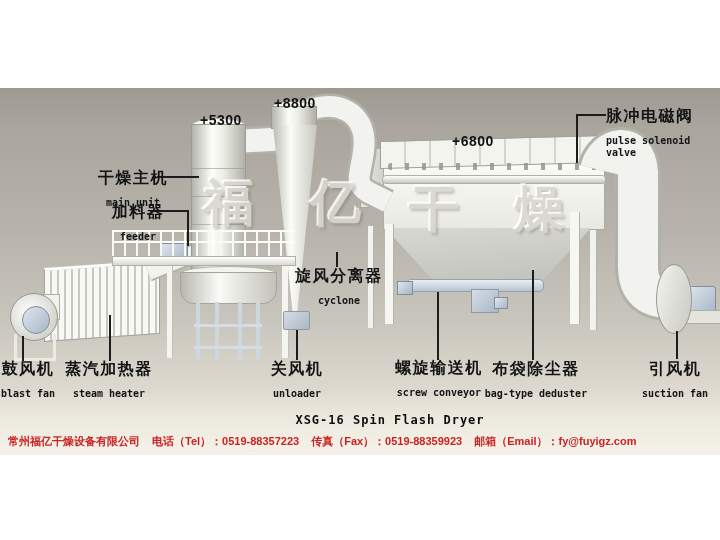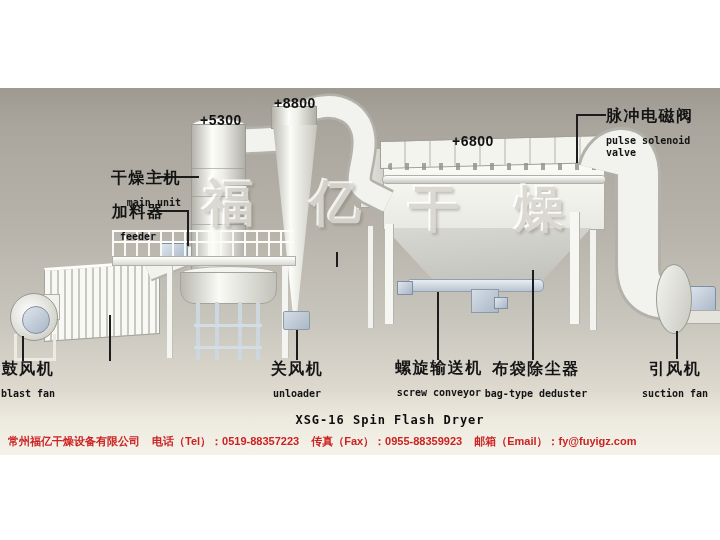--- a/index.html
+++ b/index.html
@@ -148,28 +148,36 @@
   <div class="leader" style="left:576px;top:114px;width:2px;height:49px;"></div>
 
   <span class="elev" style="left:200px;top:112px;">+5300</span>
   <span class="elev" style="left:274px;top:95px;">+8800</span>
   <span class="elev" style="left:452px;top:133px;">+6800</span>
 
   <div class="lbl" style="left:-12px;top:360px;width:80px;">
     <span class="cn">鼓风机</span>
     <span class="en">blast fan</span>
   </div>
-  <div class="lbl" style="left:85px;top:169px;width:96px;text-align:right;">
+  <div class="lbl" style="left:59px;top:360px;width:100px;">
+    <span class="cn">蒸汽加热器</span>
+    <span class="en">steam heater</span>
+  </div>
+  <div class="lbl" style="left:85px;top:169px;width:96px;">
     <span class="cn">干燥主机</span>
     <span class="en">main unit</span>
   </div>
   <div class="lbl" style="left:88px;top:203px;width:100px;">
     <span class="cn">加料器</span>
     <span class="en">feeder</span>
   </div>
+  <div class="lbl" style="left:289px;top:267px;width:100px;">
+    <span class="cn">旋风分离器</span>
+    <span class="en">cyclone</span>
+  </div>
   <div class="lbl" style="left:247px;top:360px;width:100px;">
     <span class="cn">关风机</span>
     <span class="en">unloader</span>
   </div>
   <div class="lbl" style="left:483px;top:360px;width:106px;">
     <span class="cn">布袋除尘器</span>
     <span class="en">bag-type deduster</span>
   </div>
   <div class="lbl" style="left:389px;top:359px;width:100px;">
     <span class="cn">螺旋输送机</span>
@@ -182,17 +190,17 @@
   <div class="lbl left" style="left:606px;top:107px;width:114px;">
     <span class="cn">脉冲电磁阀</span>
     <span class="en">pulse solenoid valve</span>
   </div>
 
   <div class="abs titleen">XSG-16 Spin Flash Dryer</div>
 
   <div class="abs footer" style="color:#cc2222;">
     <span>常州福亿干燥设备有限公司</span>
     <span>电话（Tel）：0519-88357223</span>
-    <span>传真（Fax）：0955-88359923</span>
+    <span>传真（Fax）：0519-88359923</span>
     <span>邮箱（Email）：fy@fuyigz.com</span>
   </div>
 
 </div>
 
 </body></html>

